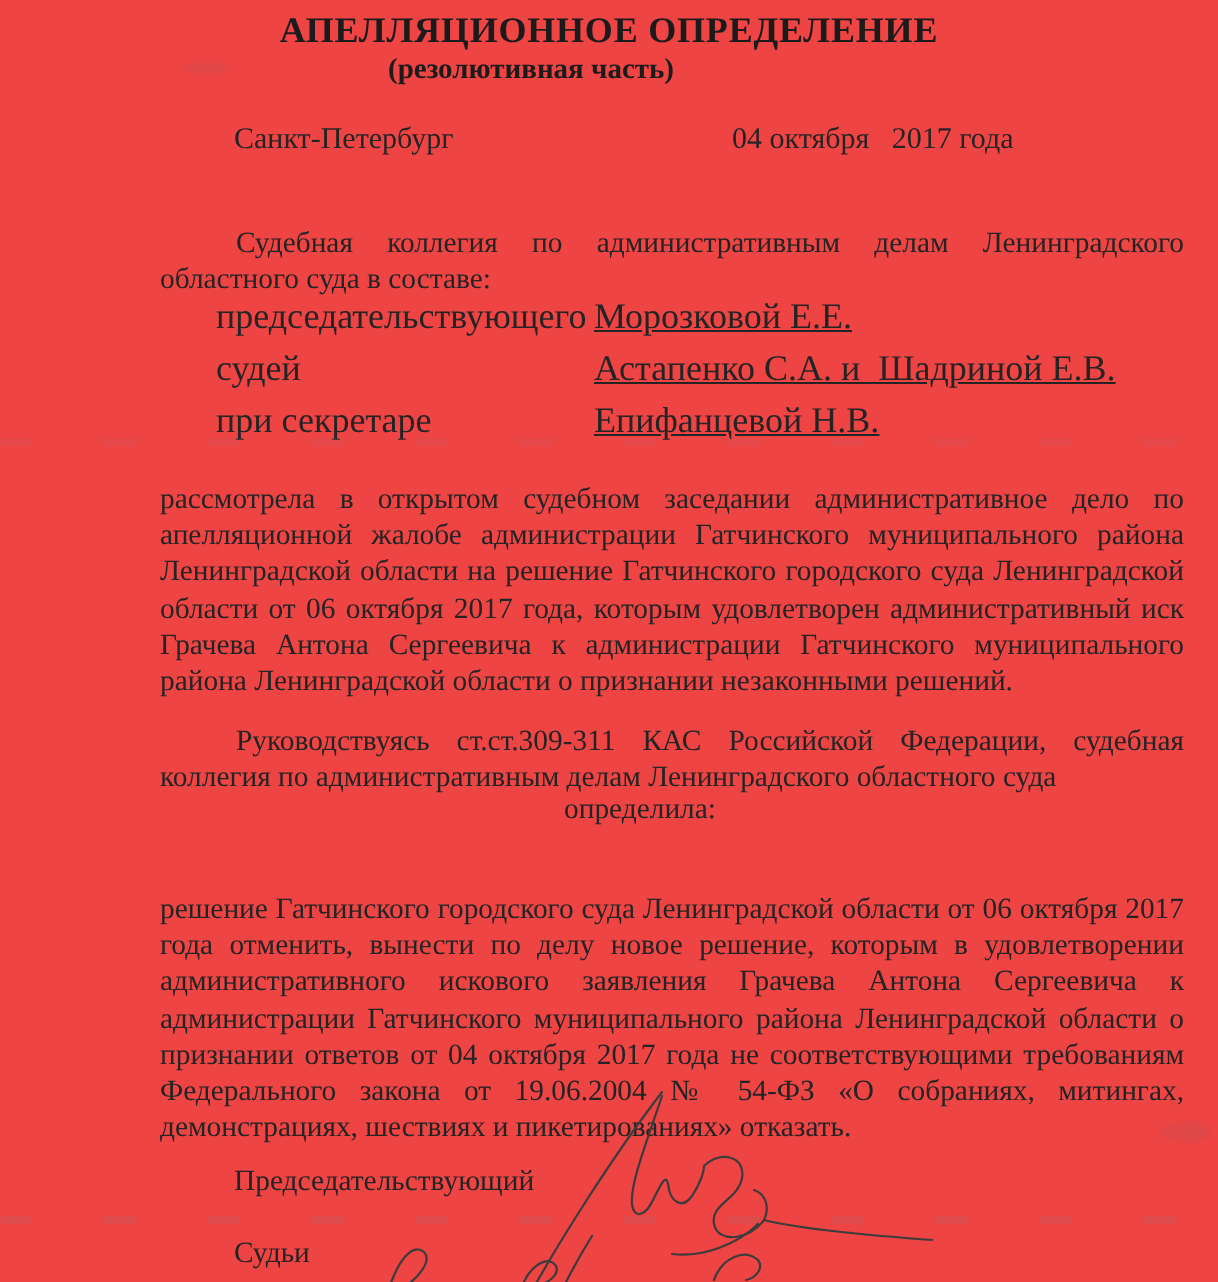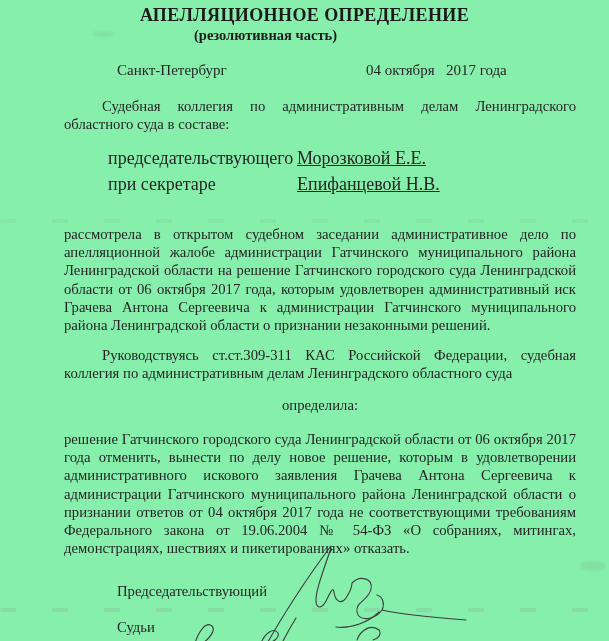--- a/index.html
+++ b/index.html
@@ -4,21 +4,21 @@
 <style>
   html, body {
     margin: 0;
     padding: 0;
     background: #ffffff;
   }
   .page {
     position: relative;
     width: 609px;
     height: 641px;
-    background: #86efac;
+    background: #ef4444;
     overflow: hidden;
     font-family: "Liberation Serif", "DejaVu Serif", serif;
     color: #242424;
   }
   .doc-title {
     position: absolute;
     top: 5px;
     left: 0;
     width: 609px;
     margin: 0;
@@ -53,21 +53,21 @@
   }
   .date {
     position: absolute;
     left: 366px;
     white-space: pre;
   }
   .para {
     position: absolute;
     left: 64px;
     width: 512px;
-    margin: 0;
+    margin: 16px;
     font-size: 14.7px;
     line-height: 18.2px;
     text-align: justify;
   }
   .indent {
     text-indent: 38px;
   }
   .intro   { top: 97px; }
   .body1   { top: 225px; }
   .body2   { top: 346px; }
@@ -153,20 +153,24 @@
     <span class="place">Санкт-Петербург</span>
     <span class="date">04 октября   2017 года</span>
   </div>
 
   <p class="para indent intro">Судебная коллегия по административным делам Ленинградского областного суда в составе:</p>
 
   <div class="composition">
     <div class="comp-row">
       <span class="comp-role">председательствующего</span>
       <span class="comp-name">Морозковой Е.Е.</span>
+    </div>
+    <div class="comp-row">
+      <span class="comp-role">судей</span>
+      <span class="comp-name">Астапенко С.А. и  Шадриной Е.В.</span>
     </div>
     <div class="comp-row">
       <span class="comp-role">при секретаре</span>
       <span class="comp-name">Епифанцевой Н.В.</span>
     </div>
   </div>
 
   <p class="para body1">рассмотрела в открытом судебном заседании административное дело по апелляционной жалобе администрации Гатчинского муниципального района Ленинградской области на решение Гатчинского городского суда Ленинградской области от 06 октября 2017 года, которым удовлетворен административный иск Грачева Антона Сергеевича к администрации Гатчинского муниципального района Ленинградской области о признании незаконными решений.</p>
 
   <p class="para indent body2">Руководствуясь ст.ст.309-311 КАС Российской Федерации, судебная коллегия по административным делам Ленинградского областного суда</p>

